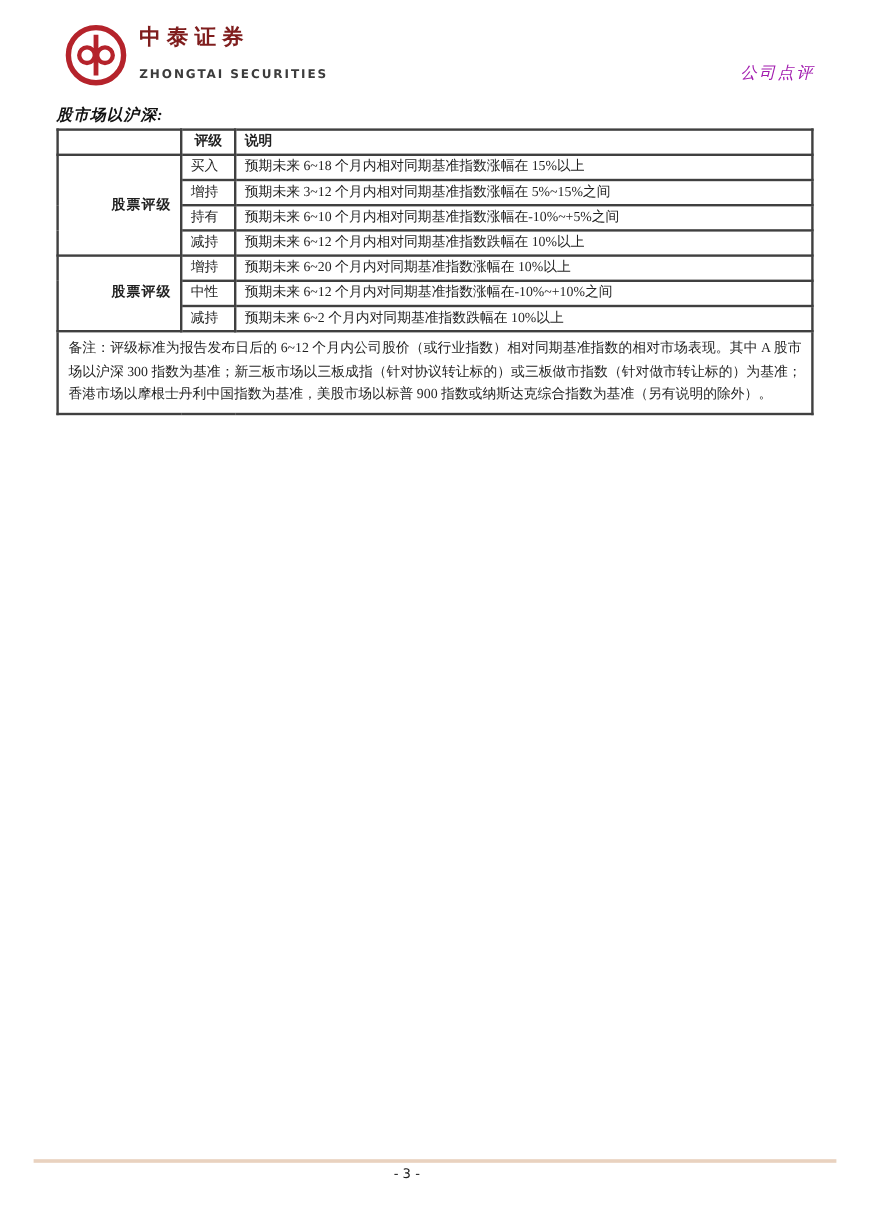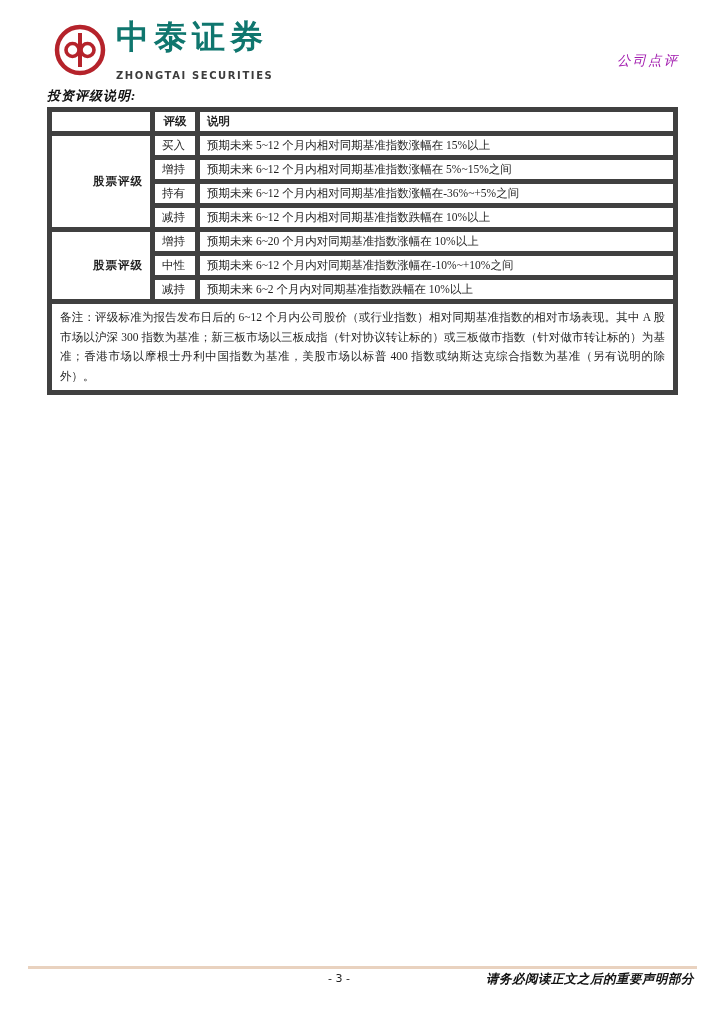--- a/index.html
+++ b/index.html
@@ -18,24 +18,24 @@
     position: absolute;
     top: 20px;
     left: 54px;
     display: flex;
     align-items: center;
     gap: 10px;
   }
   .logo-mark { width: 52px; height: 52px; }
   .logo-text { display: flex; flex-direction: column; justify-content: center; }
   .logo-cn {
-    font-family: Liberation Serif, serif;
-    font-size: 33px;
-    font-weight: 700;
-    color: #0f766e;
+    font-family: Liberation Mono, monospace;
+    font-size: 18px;
+    font-weight: 700;
+    color: #7f1d1d;
     letter-spacing: 5px;
     line-height: 1.05;
     white-space: nowrap;
   }
   .logo-en {
     font-family: "DejaVu Sans", sans-serif;
     font-size: 10px;
     font-weight: 700;
     color: #3c3c3c;
     letter-spacing: 1.6px;
@@ -70,21 +70,21 @@
     position: absolute;
     top: 107px;
     left: 47px;
     width: 631px;
     border-collapse: collapse;
     table-layout: fixed;
     font-size: 11.5px;
     color: #1f1f1f;
   }
   .rating-table td {
-    border: 5px solid #404040;
+    border: 2px solid #404040;
     height: 19px;
     padding: 0 7px;
     line-height: 1.3;
     vertical-align: middle;
     overflow: hidden;
     white-space: nowrap;
   }
   .rating-table { border: 1.5px solid #2e2e2e; }
   .col-category { width: 103px; }
   .col-rating   { width: 45px;  }
@@ -143,47 +143,47 @@
       <circle cx="33.5" cy="26" r="6.5" fill="none" stroke="var(--logo-color, #b5232b)" stroke-width="3.6"></circle>
     </svg>
     <div class="logo-text">
       <div class="logo-cn">中泰证券</div>
       <div class="logo-en">ZHONGTAI SECURITIES</div>
     </div>
   </div>
 
   <div class="doc-type">公司点评</div>
 
-  <div class="section-title">投资评级说明:</div>
+  <div class="section-title">股市场以沪深:</div>
 
   <table class="rating-table">
     <colgroup>
       <col class="col-category">
         <col class="col-rating">
         <col>
     </colgroup>
     <tbody>
       <tr>
         <td></td>
         <td class="cell-head-rating">评级</td>
         <td class="cell-head">说明</td>
       </tr>
 
       <tr>
         <td class="cell-category" rowspan="4">股票评级</td>
         <td class="cell-rating">买入</td>
-        <td>预期未来 5~12 个月内相对同期基准指数涨幅在 15%以上</td>
+        <td>预期未来 6~18 个月内相对同期基准指数涨幅在 15%以上</td>
       </tr>
       <tr>
         <td class="cell-rating">增持</td>
-        <td>预期未来 6~12 个月内相对同期基准指数涨幅在 5%~15%之间</td>
+        <td>预期未来 3~12 个月内相对同期基准指数涨幅在 5%~15%之间</td>
       </tr>
       <tr>
         <td class="cell-rating">持有</td>
-        <td>预期未来 6~12 个月内相对同期基准指数涨幅在-36%~+5%之间</td>
+        <td>预期未来 6~10 个月内相对同期基准指数涨幅在-10%~+5%之间</td>
       </tr>
       <tr>
         <td class="cell-rating">减持</td>
         <td>预期未来 6~12 个月内相对同期基准指数跌幅在 10%以上</td>
       </tr>
 
       <tr>
         <td class="cell-category" rowspan="3">股票评级</td>
         <td class="cell-rating">增持</td>
         <td>预期未来 6~20 个月内对同期基准指数涨幅在 10%以上</td>
@@ -191,22 +191,21 @@
       <tr>
         <td class="cell-rating">中性</td>
         <td>预期未来 6~12 个月内对同期基准指数涨幅在-10%~+10%之间</td>
       </tr>
       <tr>
         <td class="cell-rating">减持</td>
         <td>预期未来 6~2 个月内对同期基准指数跌幅在 10%以上</td>
       </tr>
 
       <tr>
-        <td class="cell-note" colspan="3">备注：评级标准为报告发布日后的 6~12 个月内公司股价（或行业指数）相对同期基准指数的相对市场表现。其中 A 股市场以沪深 300 指数为基准；新三板市场以三板成指（针对协议转让标的）或三板做市指数（针对做市转让标的）为基准；香港市场以摩根士丹利中国指数为基准，美股市场以标普 400 指数或纳斯达克综合指数为基准（另有说明的除外）。</td>
+        <td class="cell-note" colspan="3">备注：评级标准为报告发布日后的 6~12 个月内公司股价（或行业指数）相对同期基准指数的相对市场表现。其中 A 股市场以沪深 300 指数为基准；新三板市场以三板成指（针对协议转让标的）或三板做市指数（针对做市转让标的）为基准；香港市场以摩根士丹利中国指数为基准，美股市场以标普 900 指数或纳斯达克综合指数为基准（另有说明的除外）。</td>
       </tr>
     </tbody>
   </table>
 
   <div class="footer-rule" style="background: rgb(233, 210, 191);"></div>
   <div class="page-number">- 3 -</div>
-  <div class="footer-disclaimer">请务必阅读正文之后的重要声明部分</div>
 
 </div>
 
 </body></html>

